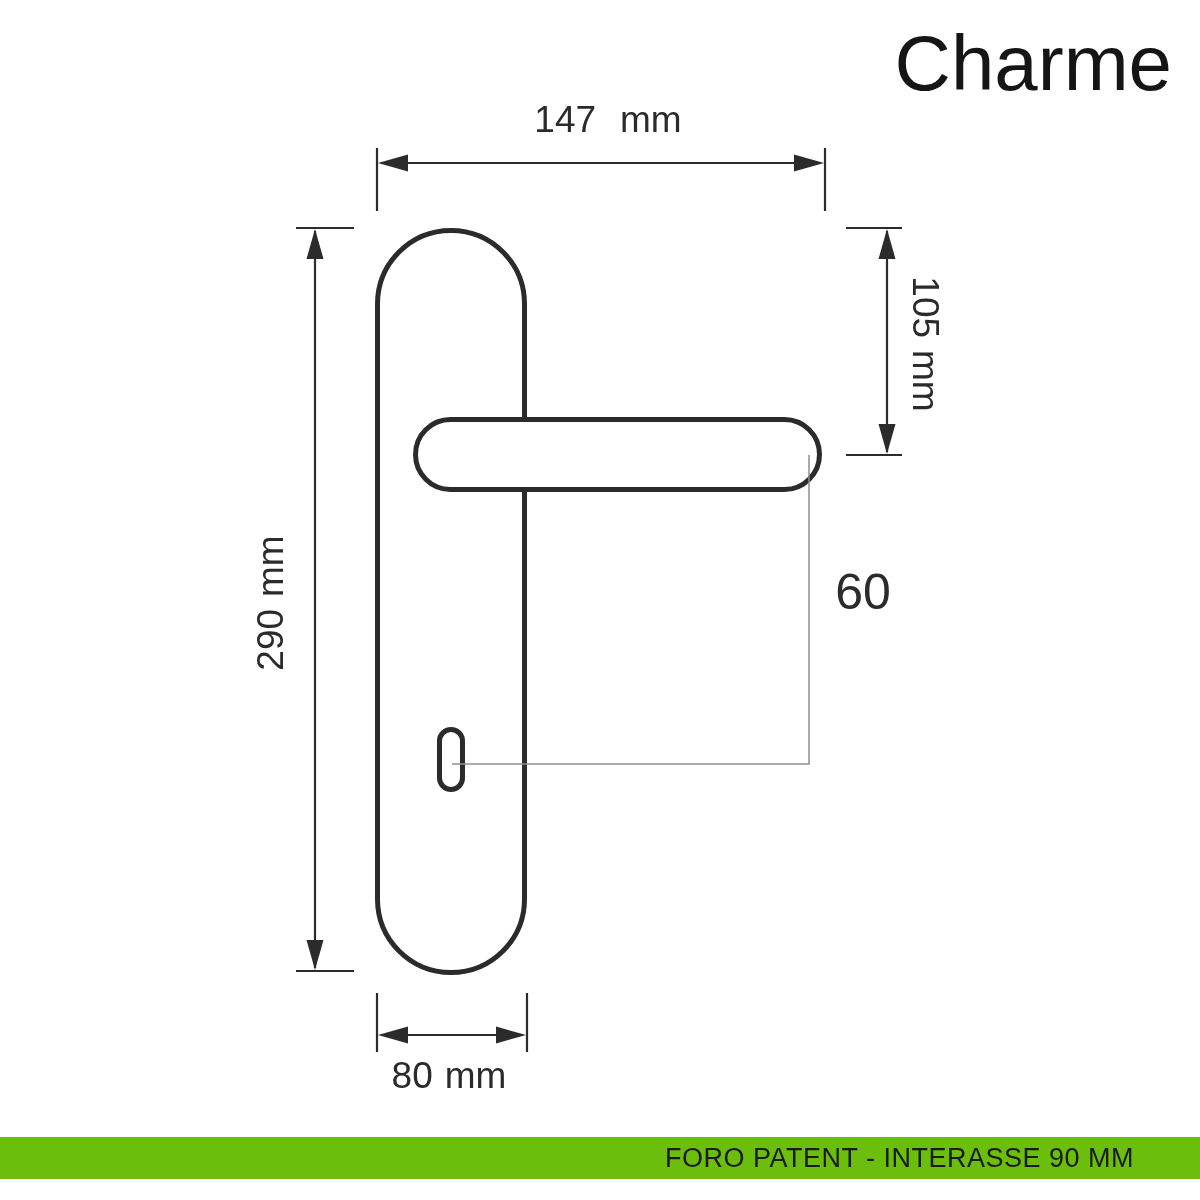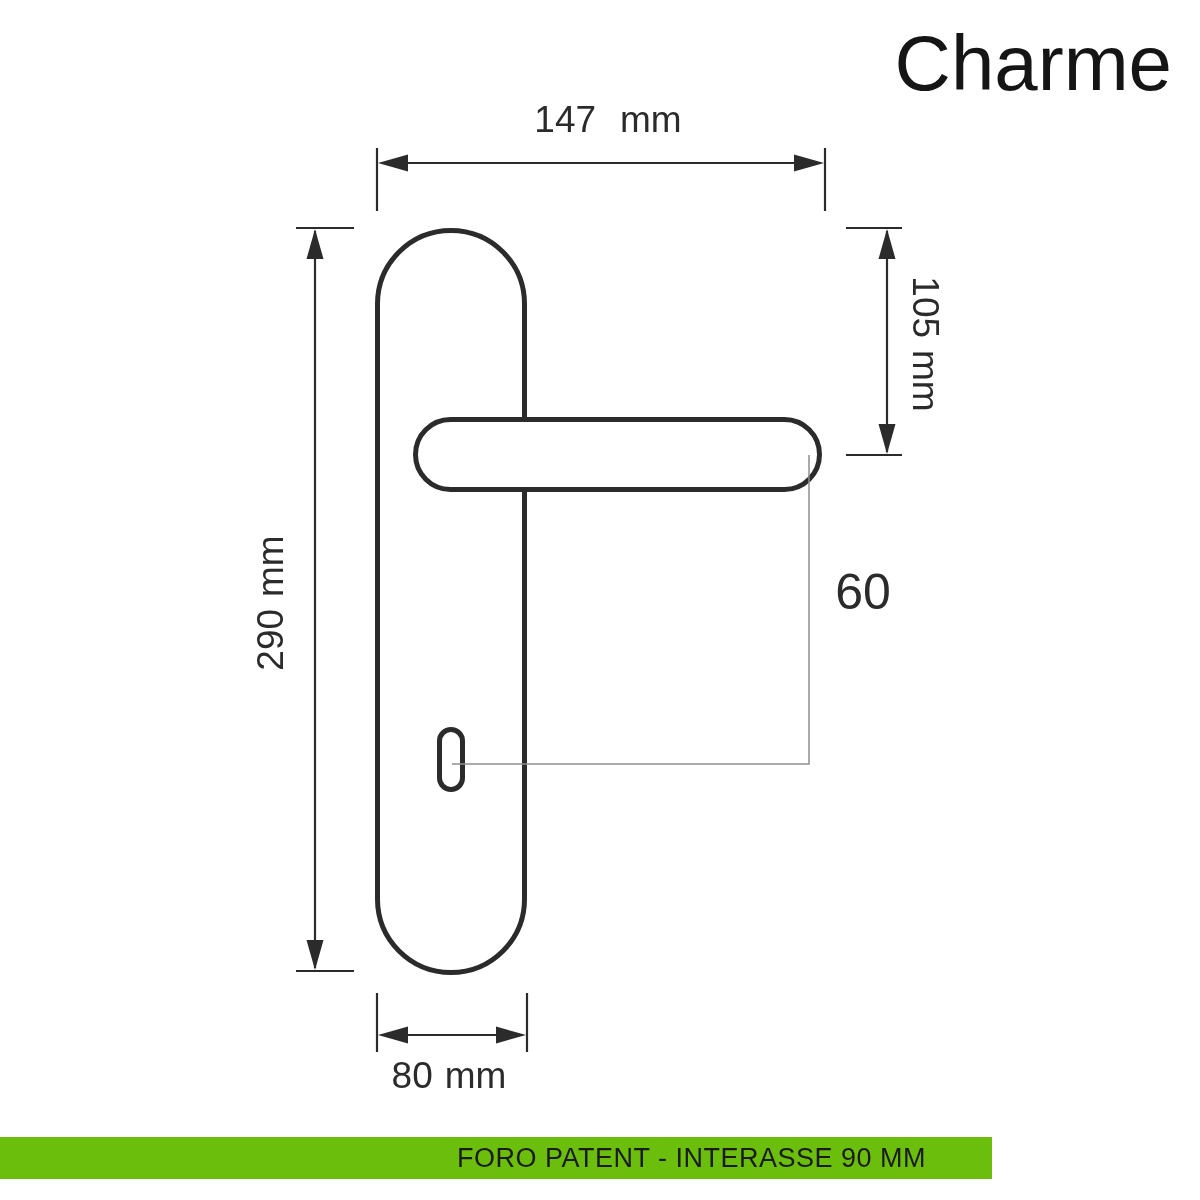--- a/index.html
+++ b/index.html
@@ -41,21 +41,21 @@
   .dim-147 { left: 600px; top: 120px; transform: translate(-50%,-50%); margin-left: 8px; }
   .dim-147 .unit { margin-left: 24px; }
   .dim-105 { left: 925px; top: 344px; transform: translate(-50%,-50%) rotate(90deg); }
   .dim-290 { left: 271px; top: 603px; transform: translate(-50%,-50%) rotate(-90deg); }
   .dim-60  { left: 449px; top: 1076px; transform: translate(-50%,-50%); }
   .dim-90  { left: 863px; top: 592px; transform: translate(-50%,-50%); font-size: 50px; }
   .footer-bar {
     position: absolute;
     left: 0;
     top: 1137px;
-    width: 992px;
+    width: 1200px;
     height: 42px;
     box-sizing: border-box;
     display: flex;
     align-items: center;
     justify-content: flex-end;
     padding-right: 66px;
   }
   .footer-text {
     font-size: 27px;
     letter-spacing: 0.5px;

